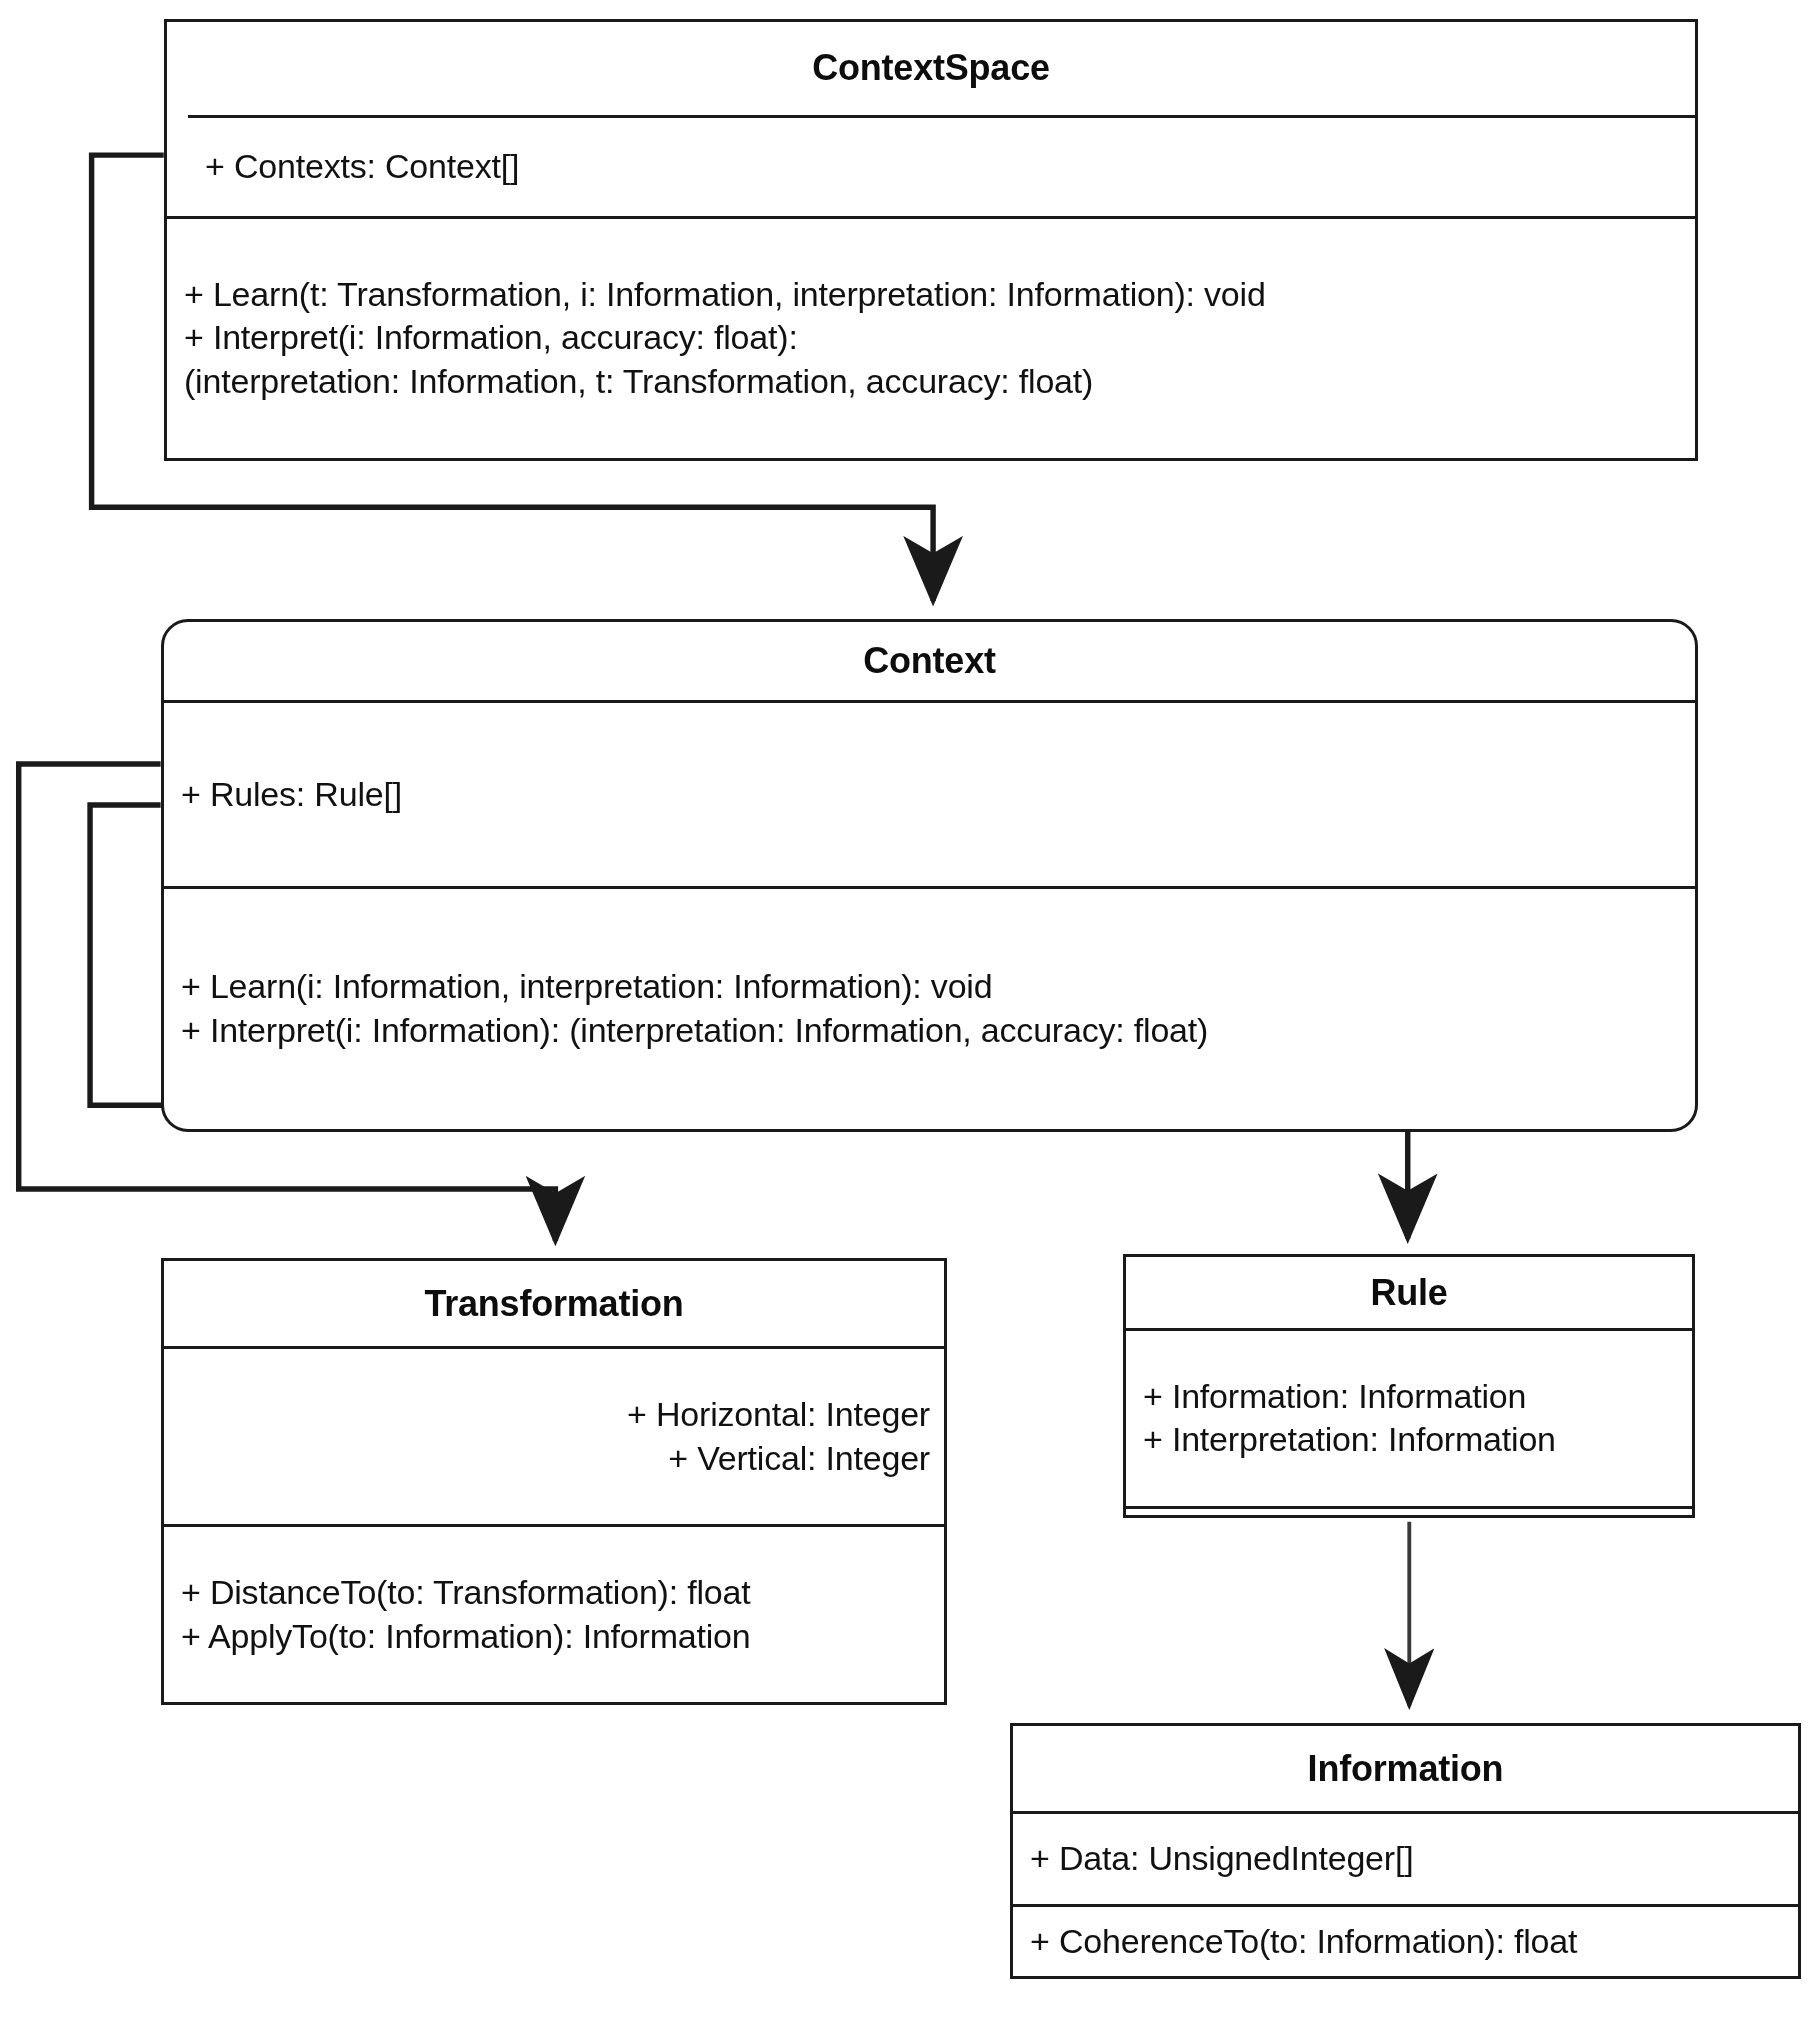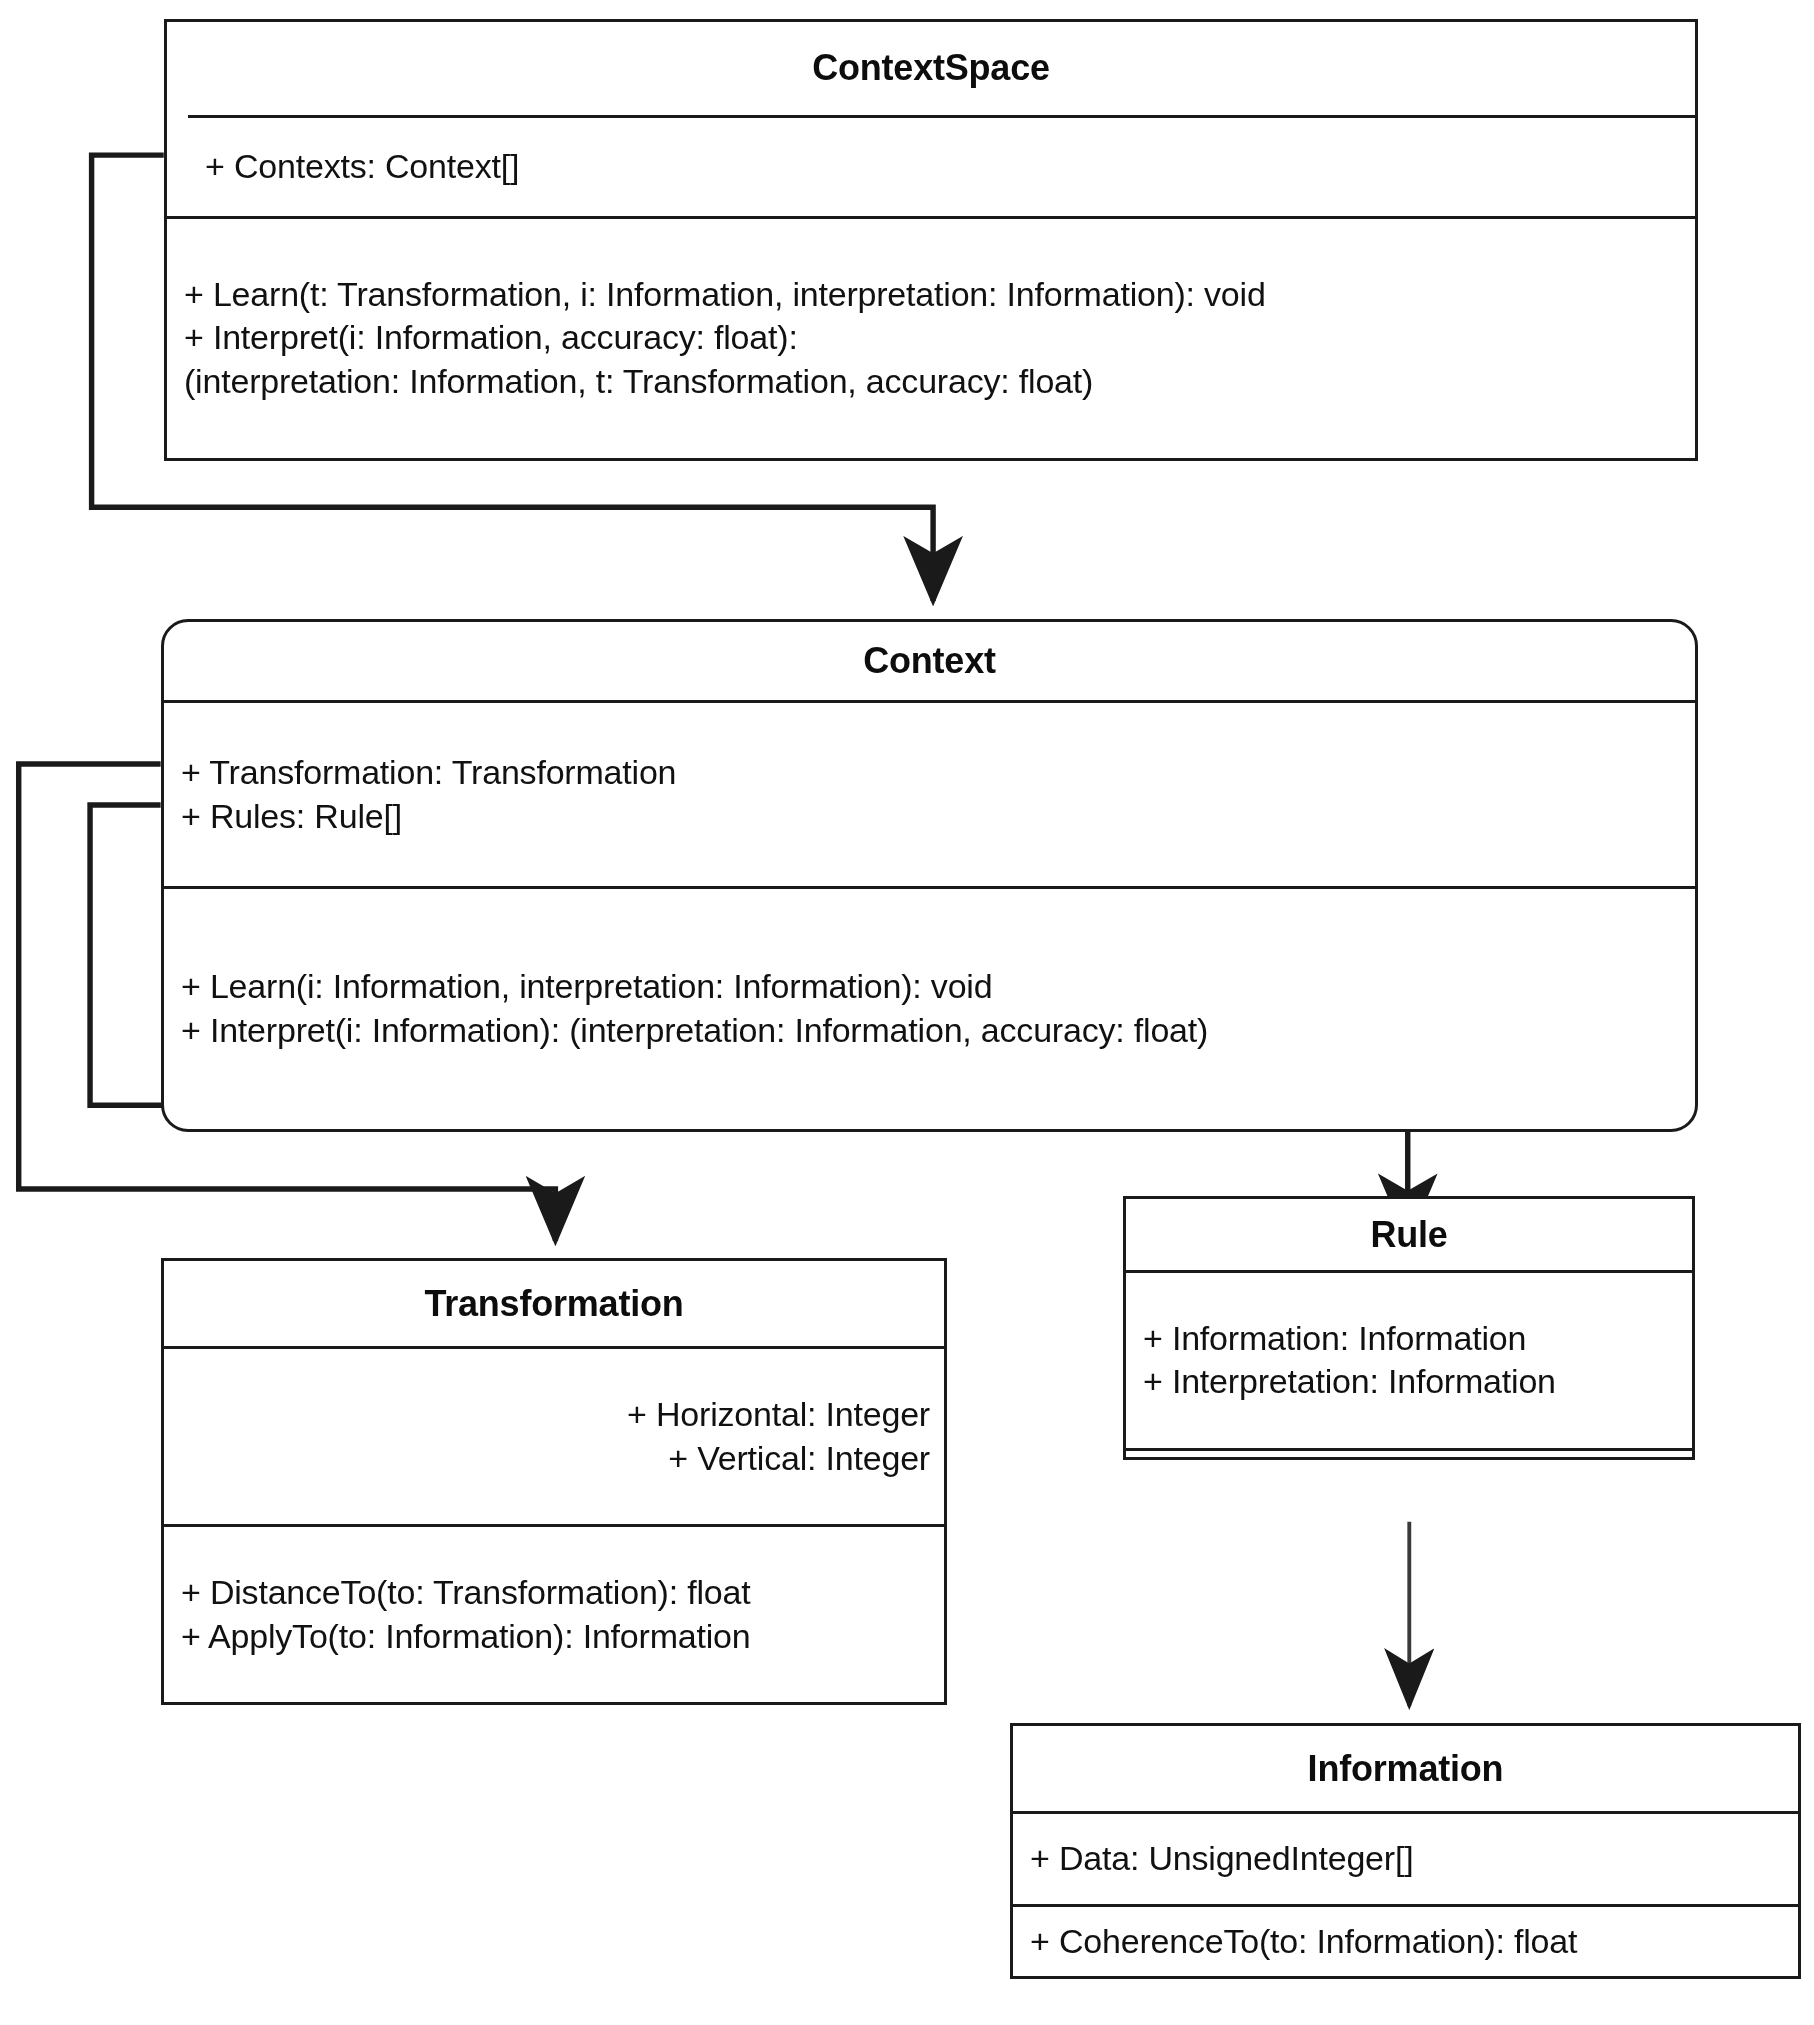--- a/index.html
+++ b/index.html
@@ -80,21 +80,21 @@
   #box-context { left: 161px;  top: 619px;  width: 1537px; height: 513px; border-radius: 27px; }
   #box-context .title { height: 78px; }
   #box-context .attrs { height: 186px; }
   #box-context .ops   { flex: 1 1 auto; }
 
   #box-transformation { left: 161px; top: 1258px; width: 786px; height: 447px; }
   #box-transformation .title { height: 85px; }
   #box-transformation .attrs { height: 178px; text-align: right; }
   #box-transformation .ops   { flex: 1 1 auto; }
 
-  #box-rule { left: 1123px; top: 1196px; width: 572px; height: 264px; }
+  #box-rule { left: 1123px; top: 1254px; width: 572px; height: 264px; }
   #box-rule .title { height: 71px; }
   #box-rule .attrs { flex: 1 1 auto; }
   #box-rule .empty-ops { height: 9.3px; }
 
   #box-information { left: 1010px; top: 1723px; width: 791px; height: 256px; }
   #box-information .title { height: 85px; }
   #box-information .attrs { height: 93px; }
   #box-information .ops   { flex: 1 1 auto; }
 </style>
 </head>
@@ -129,21 +129,20 @@
     <div class="compartment ops">
       <div class="member">+ Learn(t: Transformation, i: Information, interpretation: Information): void</div>
       <div class="member">+ Interpret(i: Information, accuracy: float):</div>
       <div class="member">(interpretation: Information, t: Transformation, accuracy: float)</div>
     </div>
   </div>
 
   <div class="uml-class" id="box-context">
     <div class="compartment title">Context</div>
     <div class="compartment attrs">
-      <div class="member">+ Transformation: Transformation</div>
       <div class="member">+ Rules: Rule[]</div>
     </div>
     <div class="compartment ops">
       <div class="member">+ Learn(i: Information, interpretation: Information): void</div>
       <div class="member">+ Interpret(i: Information): (interpretation: Information, accuracy: float)</div>
     </div>
   </div>
 
   <div class="uml-class" id="box-transformation">
     <div class="compartment title">Transformation</div>

